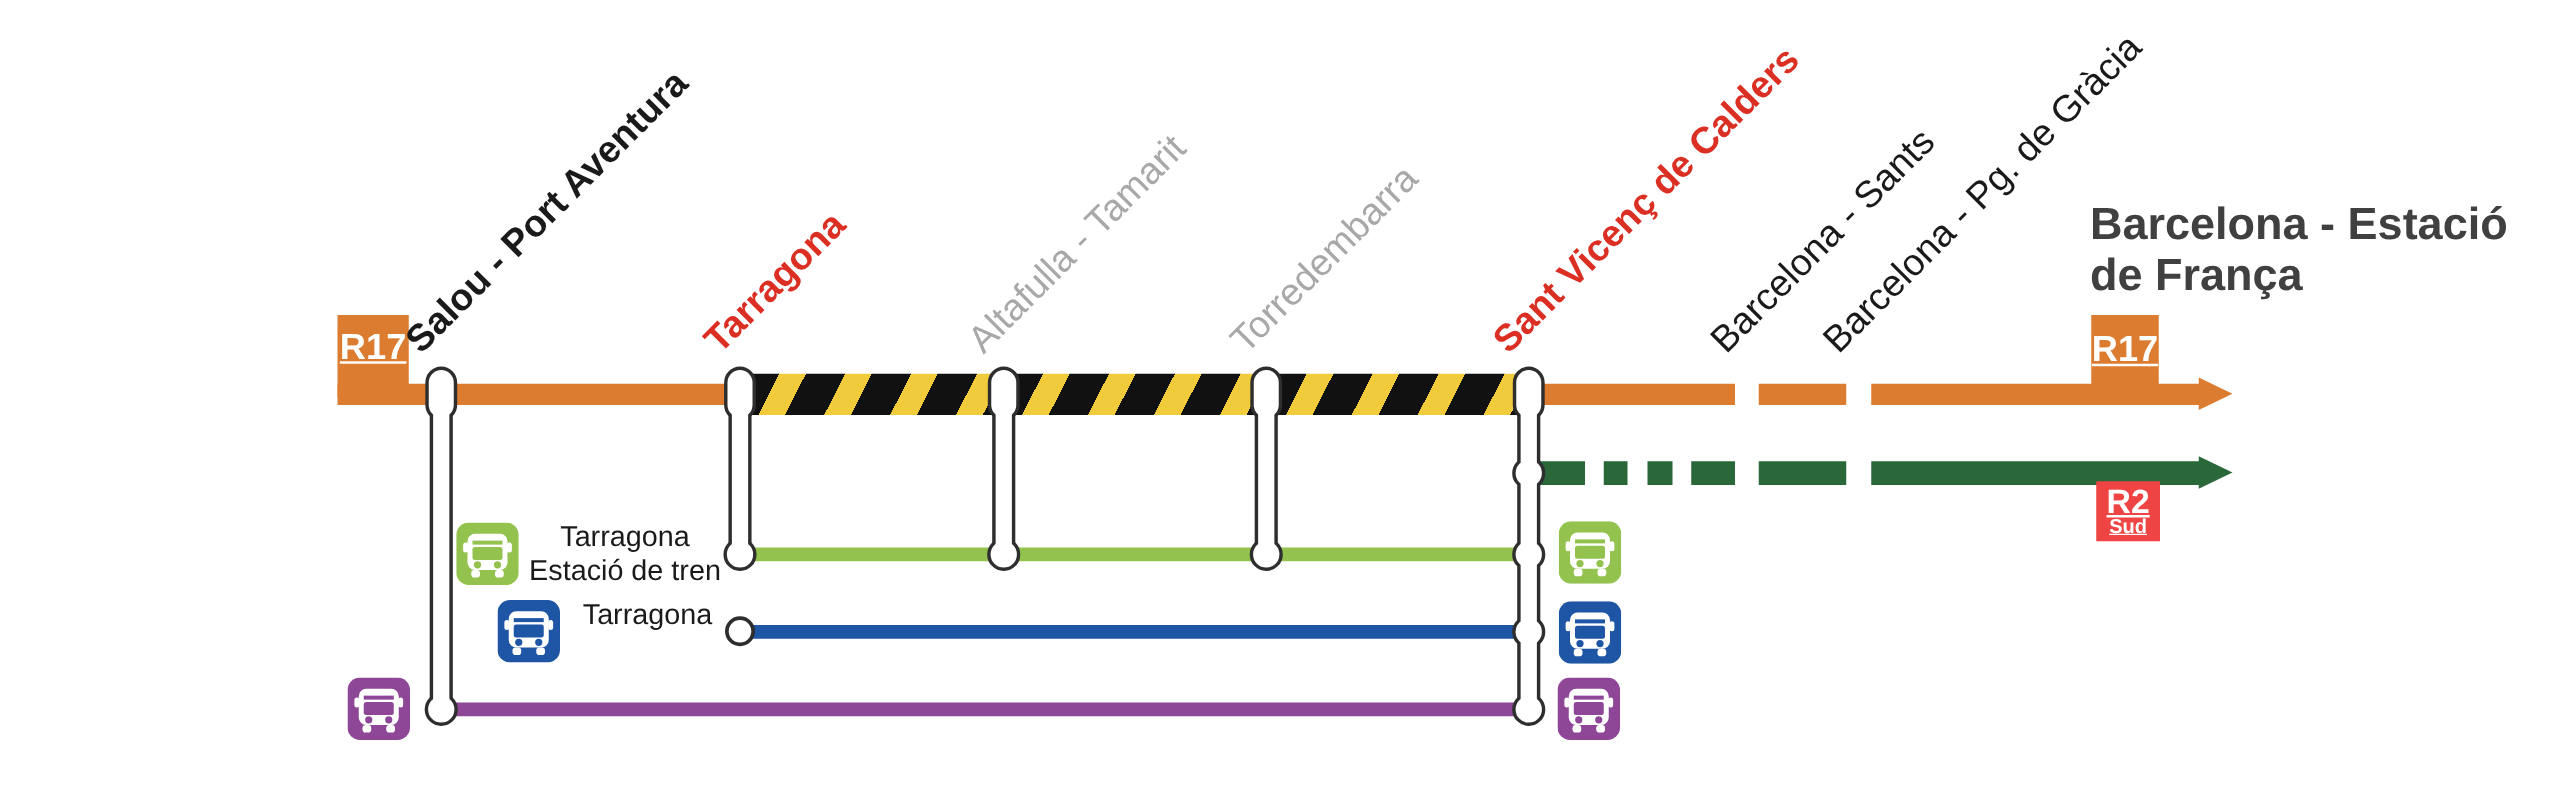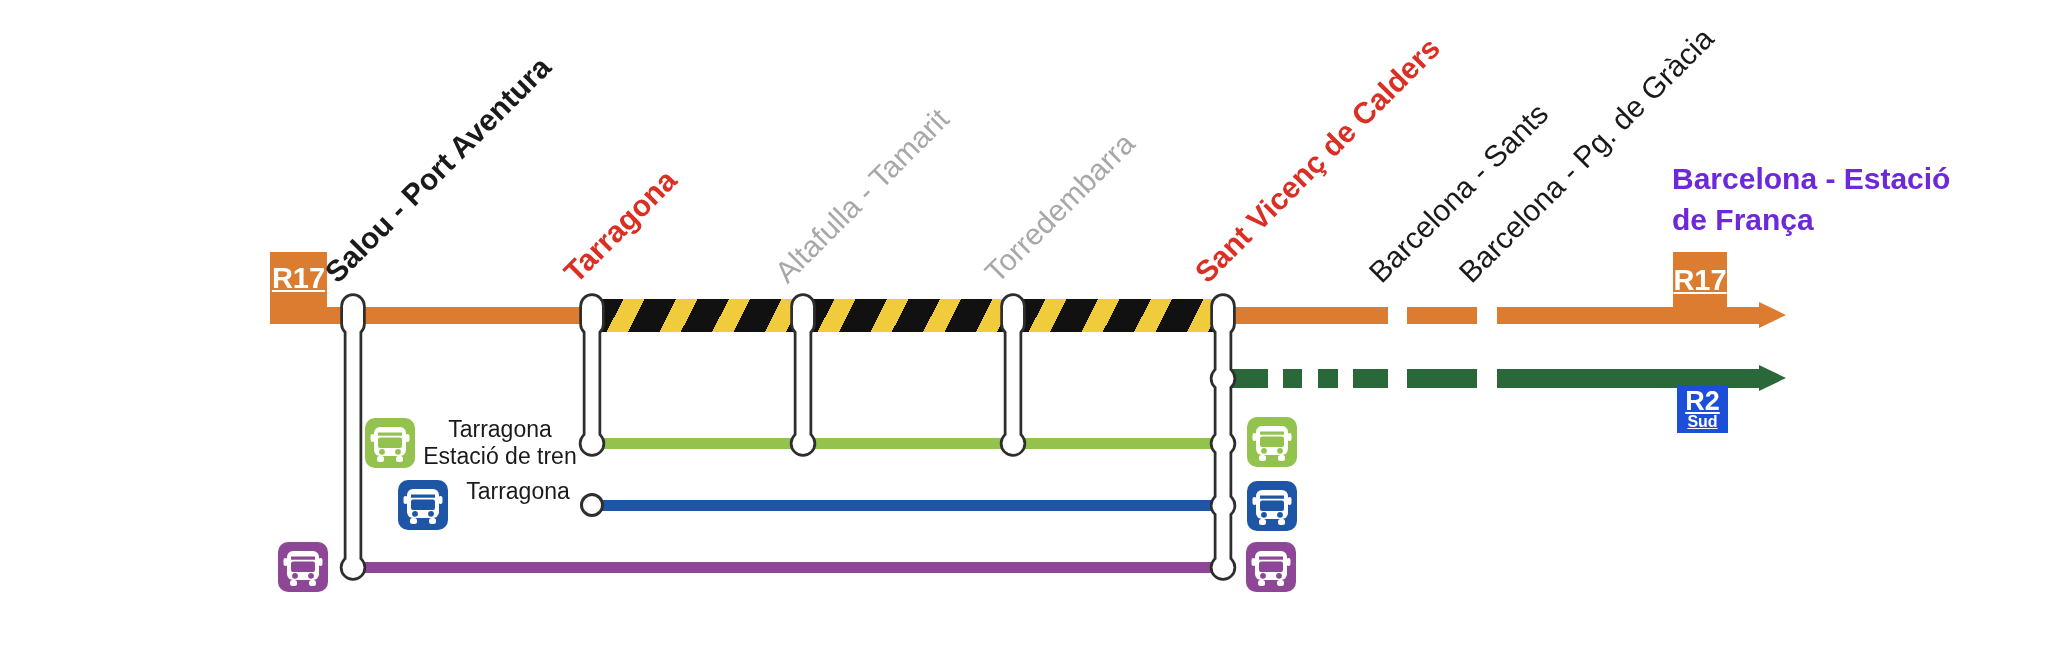--- a/index.html
+++ b/index.html
@@ -18,33 +18,33 @@
     position:absolute;left:592px;top:299px;width:631px;height:33px;
     background:repeating-linear-gradient(117deg,#111111 0 28px,#F0CB3C 28px 47px);
   }
   .arrow{width:0;height:0;position:absolute;border-top:13px solid transparent;border-bottom:13px solid transparent;}
   .arrow-orange{border-left:27px solid #DC7C30;left:1759px;top:302px;}
   .arrow-green{border-left:27px solid #2A683A;left:1759px;top:365px;}
   
   .badge{position:absolute;color:#fff;font-weight:bold;text-align:center;text-decoration:underline;}
   .badge-r17-left{left:270px;top:252px;width:57px;height:56px;background:#DC7C30;font-size:29px;padding-top:10px;box-sizing:content-box;}
   .badge-r17-right{left:1673px;top:252px;width:54px;height:56px;background:#DC7C30;font-size:29px;display:flex;align-items:center;justify-content:center;}
-  .badge-r2{left:1677px;top:385px;width:51px;height:48px;background:#1d4ed8;}
+  .badge-r2{left:1677px;top:385px;width:51px;height:48px;background:#ef4444;}
   .badge-r2 .big{display:block;font-size:27px;line-height:26px;margin-top:3px;}
   .badge-r2 .small{display:block;font-size:16px;line-height:15px;}
   
   .st-label{
     position:absolute;top:258px;white-space:nowrap;font-size:30px;line-height:30px;
     transform-origin:0 100%;transform:rotate(-45deg);color:#1A1A1A;
   }
   .st-bold{font-weight:bold;}
   .st-red{color:#DC2F23;font-weight:bold;}
   .st-gray{color:#A8A8A8;}
   
-  .terminus{position:absolute;left:1672px;top:158px;font-size:30px;line-height:41px;font-weight:bold;color:#6d28d9;}
+  .terminus{position:absolute;left:1672px;top:158px;font-size:36px;line-height:41px;font-weight:bold;color:#404040;}
   
   .bus-label{position:absolute;width:210px;text-align:center;font-size:23px;line-height:27px;color:#1A1A1A;}
   
   .cap-outline{fill:#fff;stroke:#2e2e2e;stroke-width:5.5;}
   .cap-fill{fill:#fff;stroke:none;}
   .capsule{position:absolute;}
   .bus-icon{position:absolute;width:50px;height:50px;}
 </style>
 </head>
 <body>

